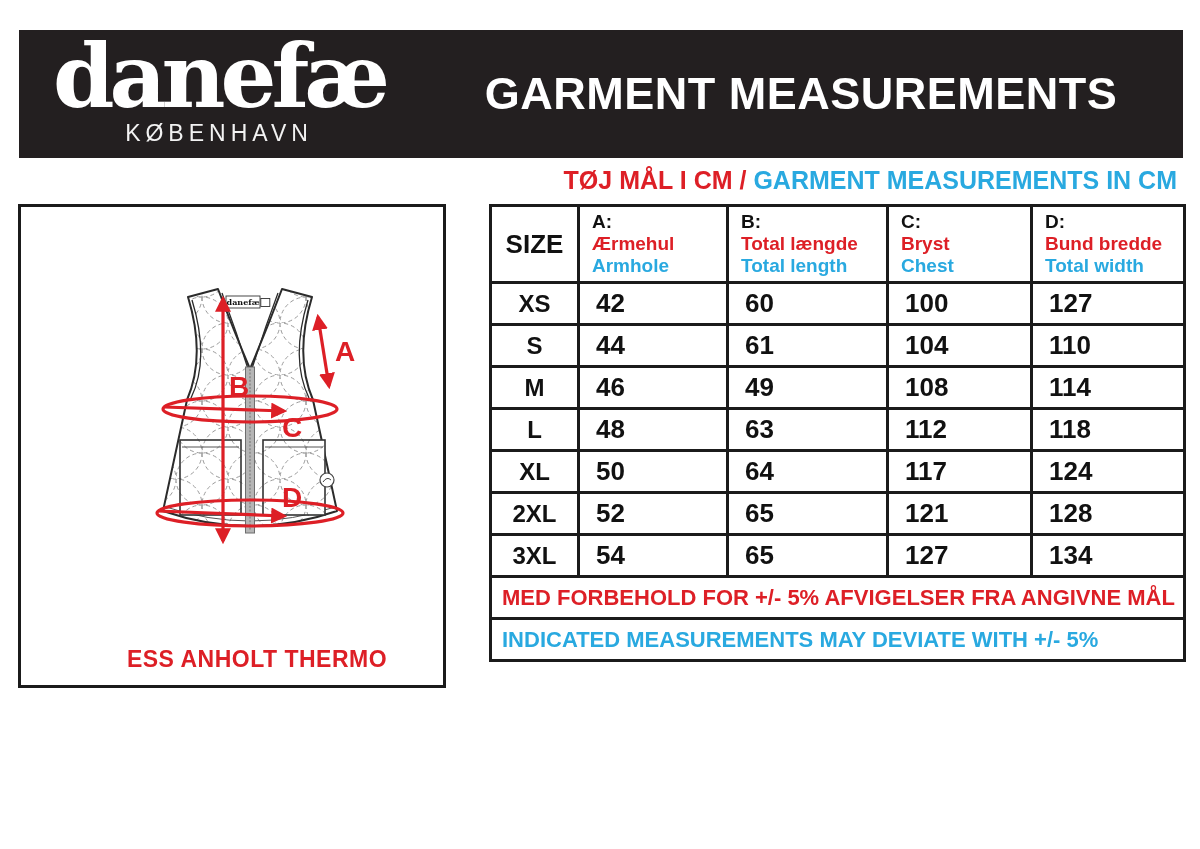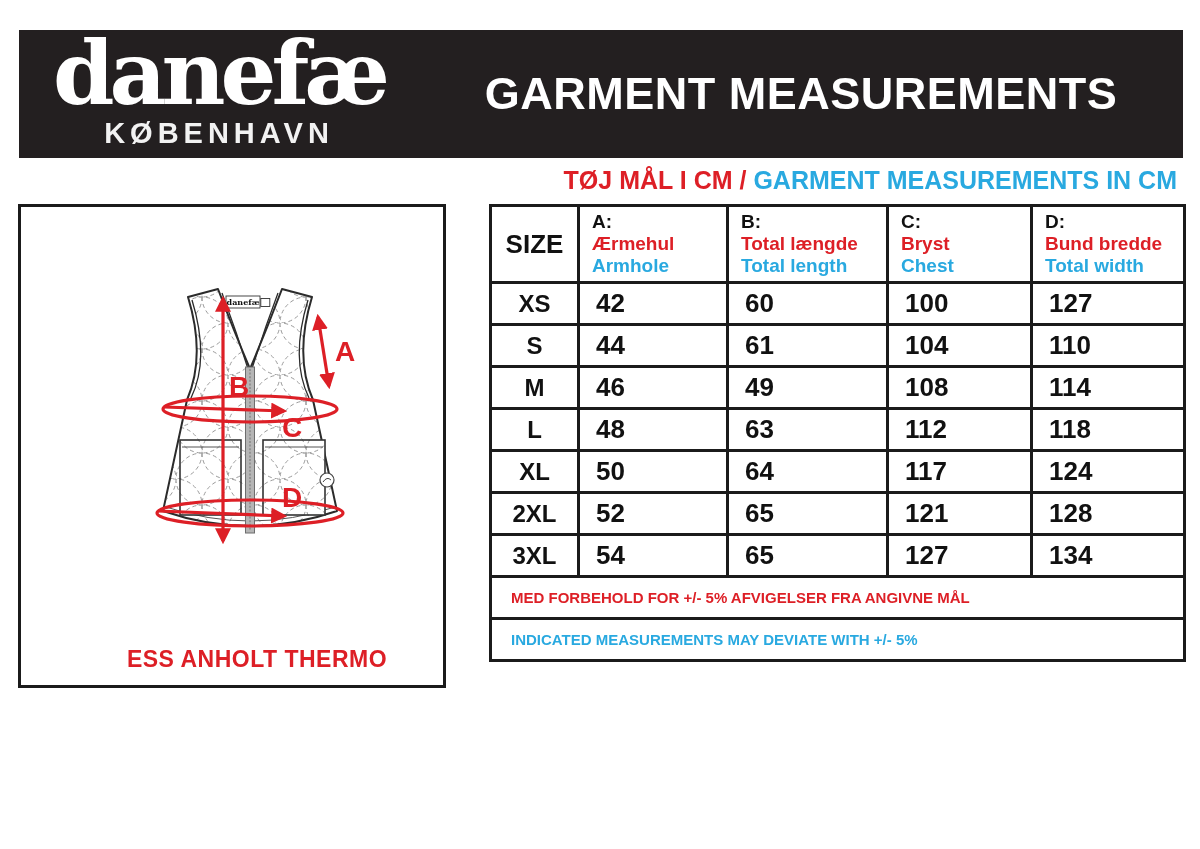--- a/index.html
+++ b/index.html
@@ -12,21 +12,21 @@
   .topbar {
     position:absolute; left:19px; top:30px; width:1164px; height:128px;
     background:var(--bar); display:flex; align-items:center;
   }
   .logo { width:400px; text-align:center; color:#fff; line-height:1; }
   .logo-word {
     font-family:"DejaVu Serif", serif; font-weight:bold;
     font-size:88px; letter-spacing:-5px; margin-top:-12px;
   }
   .logo-city {
-    font-size:29px; font-weight:700; letter-spacing:5px; margin-top:2px; color:#f2f2f2;
+    font-size:23px; font-weight:400; letter-spacing:5px; margin-top:2px; color:#f2f2f2;
   }
   .title {
     flex:1; text-align:center; color:#fff; font-weight:bold;
     font-size:45px; letter-spacing:0.5px; white-space:nowrap;
   }
 
   
   .subtitle {
     position:absolute; top:166px; right:23px; font-weight:bold; font-size:25px;
     white-space:nowrap;
@@ -54,21 +54,21 @@
   .sizes th, .sizes td { border:3px solid #1b1b1b; box-sizing:border-box; }
   .sizes th { height:74px; vertical-align:middle; }
   .sizes td { height:42px; vertical-align:middle; }
   .sz { text-align:center; font-size:26px; font-weight:bold; color:#111; }
   .colhead { text-align:left; padding:4px 4px 4px 12px; line-height:22px; }
   .colhead .l  { display:block; color:#111;       font-size:19px; font-weight:bold; }
   .colhead .da { display:block; color:var(--red);  font-size:19px; font-weight:bold; }
   .colhead .en { display:block; color:var(--blue); font-size:19px; font-weight:bold; }
   .size-cell { text-align:center; font-size:24px; font-weight:bold; color:#111; }
   .val { text-align:left; padding-left:16px; font-size:26px; font-weight:bold; color:#111; }
-  .disc-da, .disc-en { height:40px; padding-left:19px; font-size:15px; font-weight:bold; white-space:nowrap; }
+  .disc-da, .disc-en { height:40px; padding-left:10px; font-size:22px; font-weight:bold; white-space:nowrap; }
   .disc-da { color:var(--red); }
   .disc-en { color:var(--blue); }
 
   
   .outline { fill:url(#quilt); stroke:#2b2b2b; stroke-width:2; stroke-linejoin:round; }
   .bind    { fill:none; stroke:#2b2b2b; stroke-width:1.3; }
   .thin    { fill:none; stroke:#555; stroke-width:1; }
   .dashed  { fill:none; stroke:#8f8f8f; stroke-width:1; stroke-dasharray:4 3; }
   .pocket  { fill:url(#quilt); stroke:#333; stroke-width:1.6; }
   .zip     { fill:#b5b5b5; stroke:#6d6d6d; stroke-width:1; }

